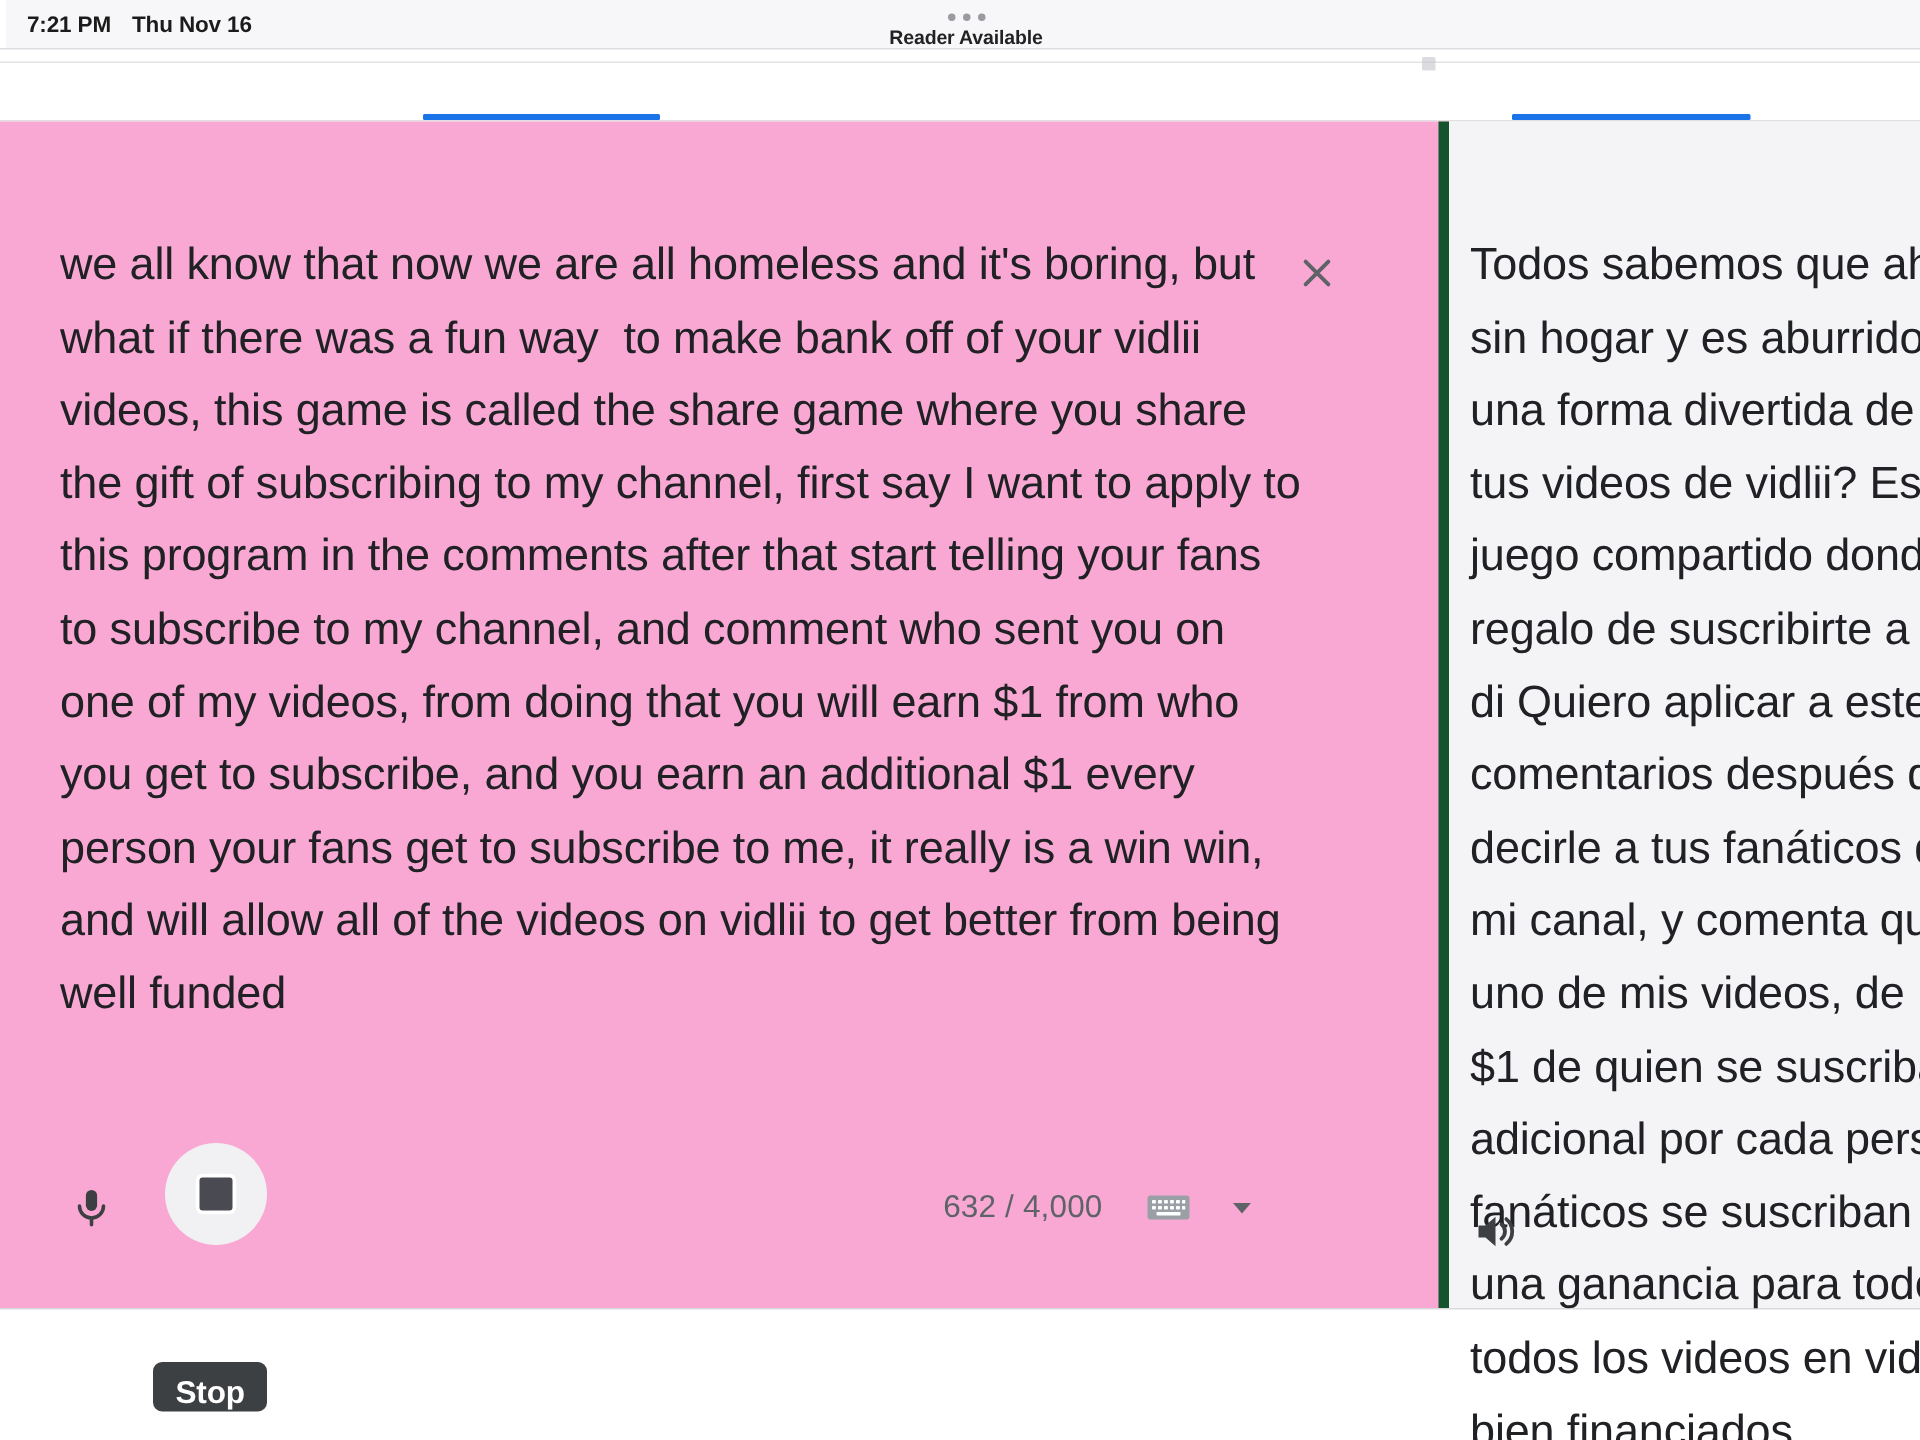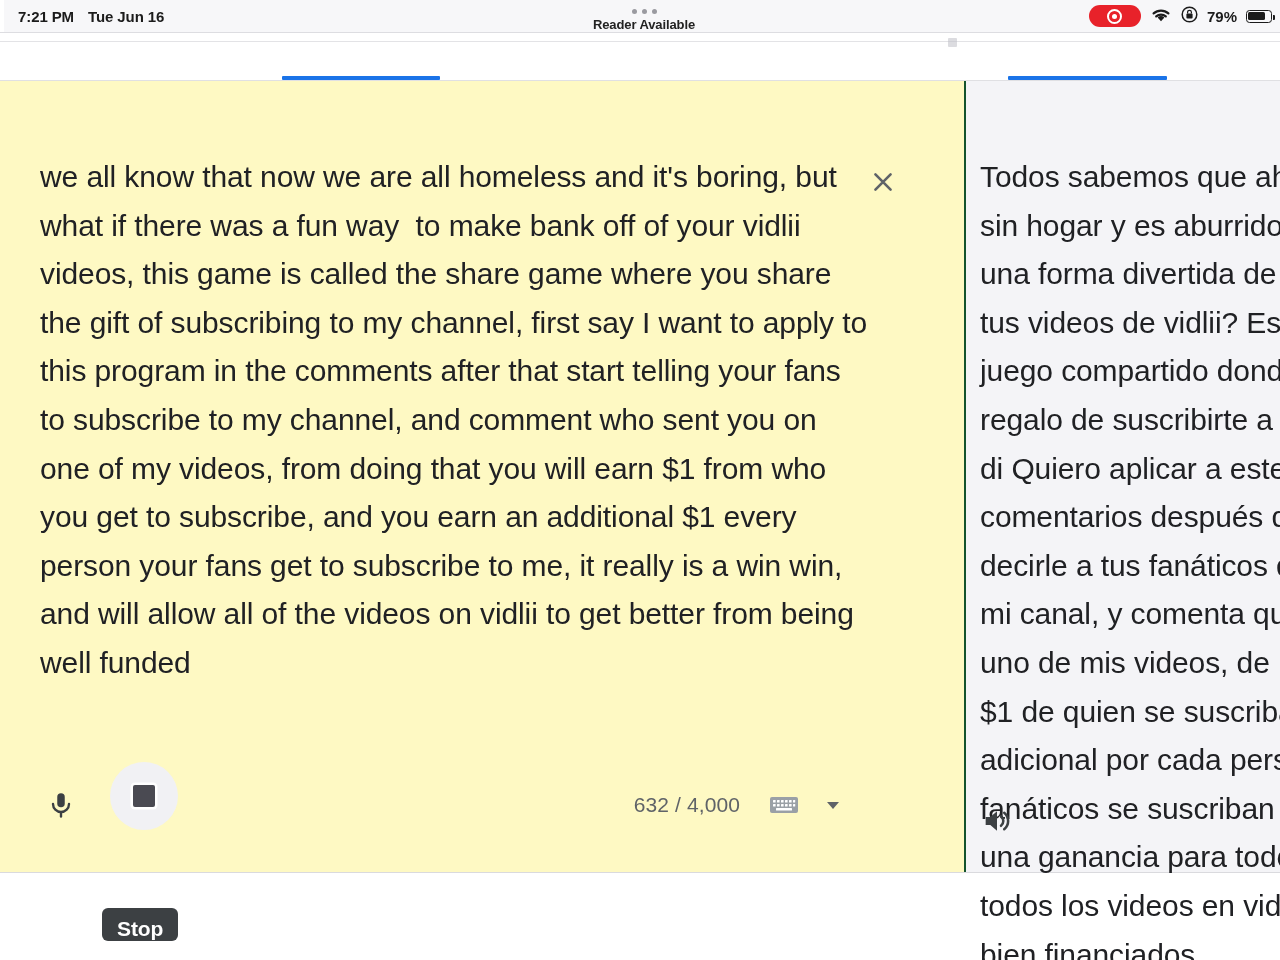--- a/index.html
+++ b/index.html
@@ -94,22 +94,22 @@
     position: absolute; left: 0; top: 38px;
     width: 1280px; height: 793px;
     background: #ffffff;
     border-top: 1px solid #e0e0e3;
     border-bottom: 1px solid #dadade;
     display: flex;
   }
   .pane-left {
     position: relative;
     width: 966px; height: 100%;
-    background: #fef9c3;
-    border-right: 2px solid #14532d;
+    background: #f9a8d4;
+    border-right: 7px solid #14532d;
   }
   .pane-right {
     position: relative;
     width: 314px; height: 100%;
     background: #f4f4f7;
   }
 
   
   .tab-underline {
     position: absolute; height: 4px; background: #1a73e8; border-radius: 1px;
@@ -205,57 +205,32 @@
     font-size: 21px; font-weight: 700; letter-spacing: -0.1px;
     z-index: 50;
   }
 </style>
 </head>
 <body>
 
 <div class="status-bar">
   <div class="sb-left">
     <span class="sb-time">7:21 PM</span>
-    <span class="sb-date">Tue Jun 16</span>
+    <span class="sb-date">Thu Nov 16</span>
   </div>
 
   <div class="sb-center">
     <span class="sb-dots">
         <i></i>
         <i></i>
         <i></i>
       </span>
     <span class="sb-reader">Reader Available</span>
   </div>
 
-  <div class="sb-right">
-    <span class="rec-pill">
-      <span class="ring">
-          <i></i>
-        </span>
-    </span>
-    <span>
-      <svg width="22" height="17" viewBox="0 0 22 17">
-        <path d="M11 15.2 L7.6 11.4 a5.2 5.2 0 0 1 6.8 0 Z" fill="#1b1b1b"></path>
-        <path d="M3.6 7.4 a11 11 0 0 1 14.8 0" stroke="#1b1b1b" stroke-width="2.2" fill="none" stroke-linecap="round"></path>
-        <path d="M6.2 10.4 a7.2 7.2 0 0 1 9.6 0" stroke="#1b1b1b" stroke-width="2.2" fill="none" stroke-linecap="round"></path>
-      </svg>
-    </span>
-    <span>
-      <svg width="17" height="17" viewBox="0 0 17 17">
-        <circle cx="8.5" cy="8.5" r="7.3" stroke="#1b1b1b" stroke-width="1.5" fill="none"></circle>
-        <rect x="5.4" y="7.6" width="6.2" height="5" rx="1" fill="#1b1b1b"></rect>
-        <path d="M6.6 7.6 V6.3 a1.9 1.9 0 0 1 3.8 0 V7.6" stroke="#1b1b1b" stroke-width="1.2" fill="none"></path>
-      </svg>
-    </span>
-    <span class="sb-pct">79%</span>
-    <span class="batt">
-        <i style="width: 79%;"></i>
-      </span>
-  </div>
 </div>
 
 <div class="chrome-strip"></div>
 <div class="ghost-mark"></div>
 
 <div class="page">
 
   <div class="tab-underline left"></div>
   <div class="tab-underline right"></div>
 

